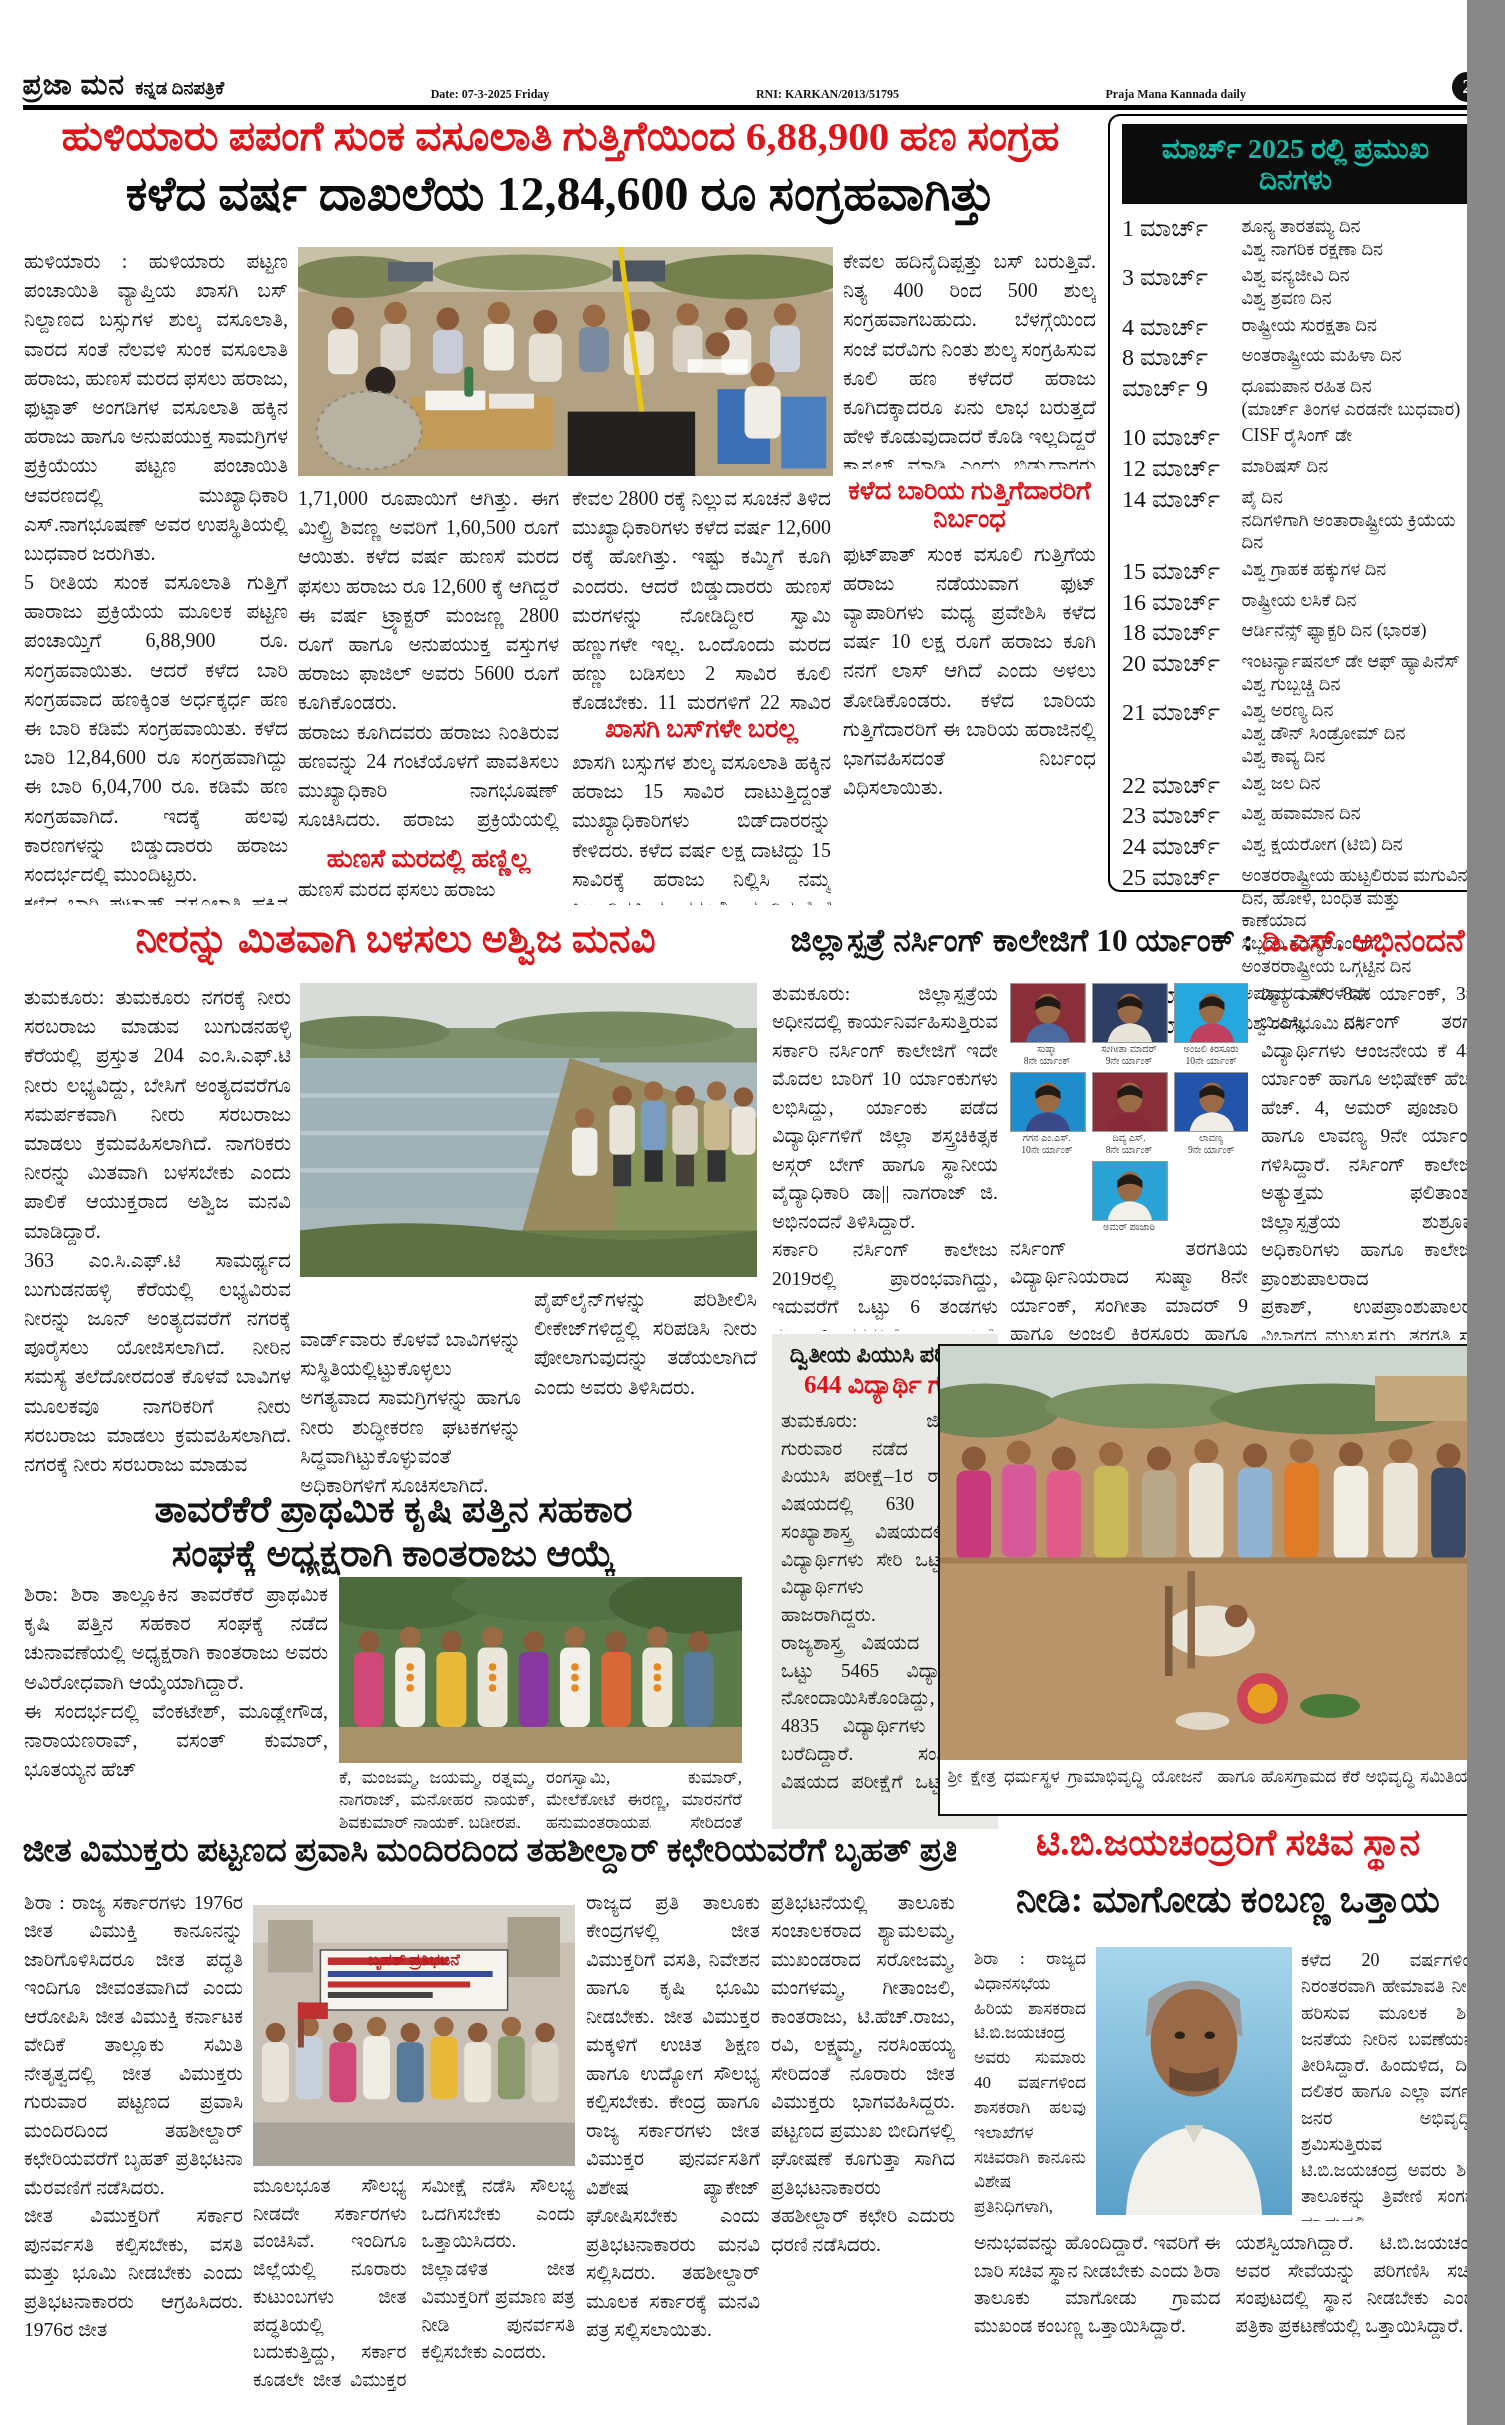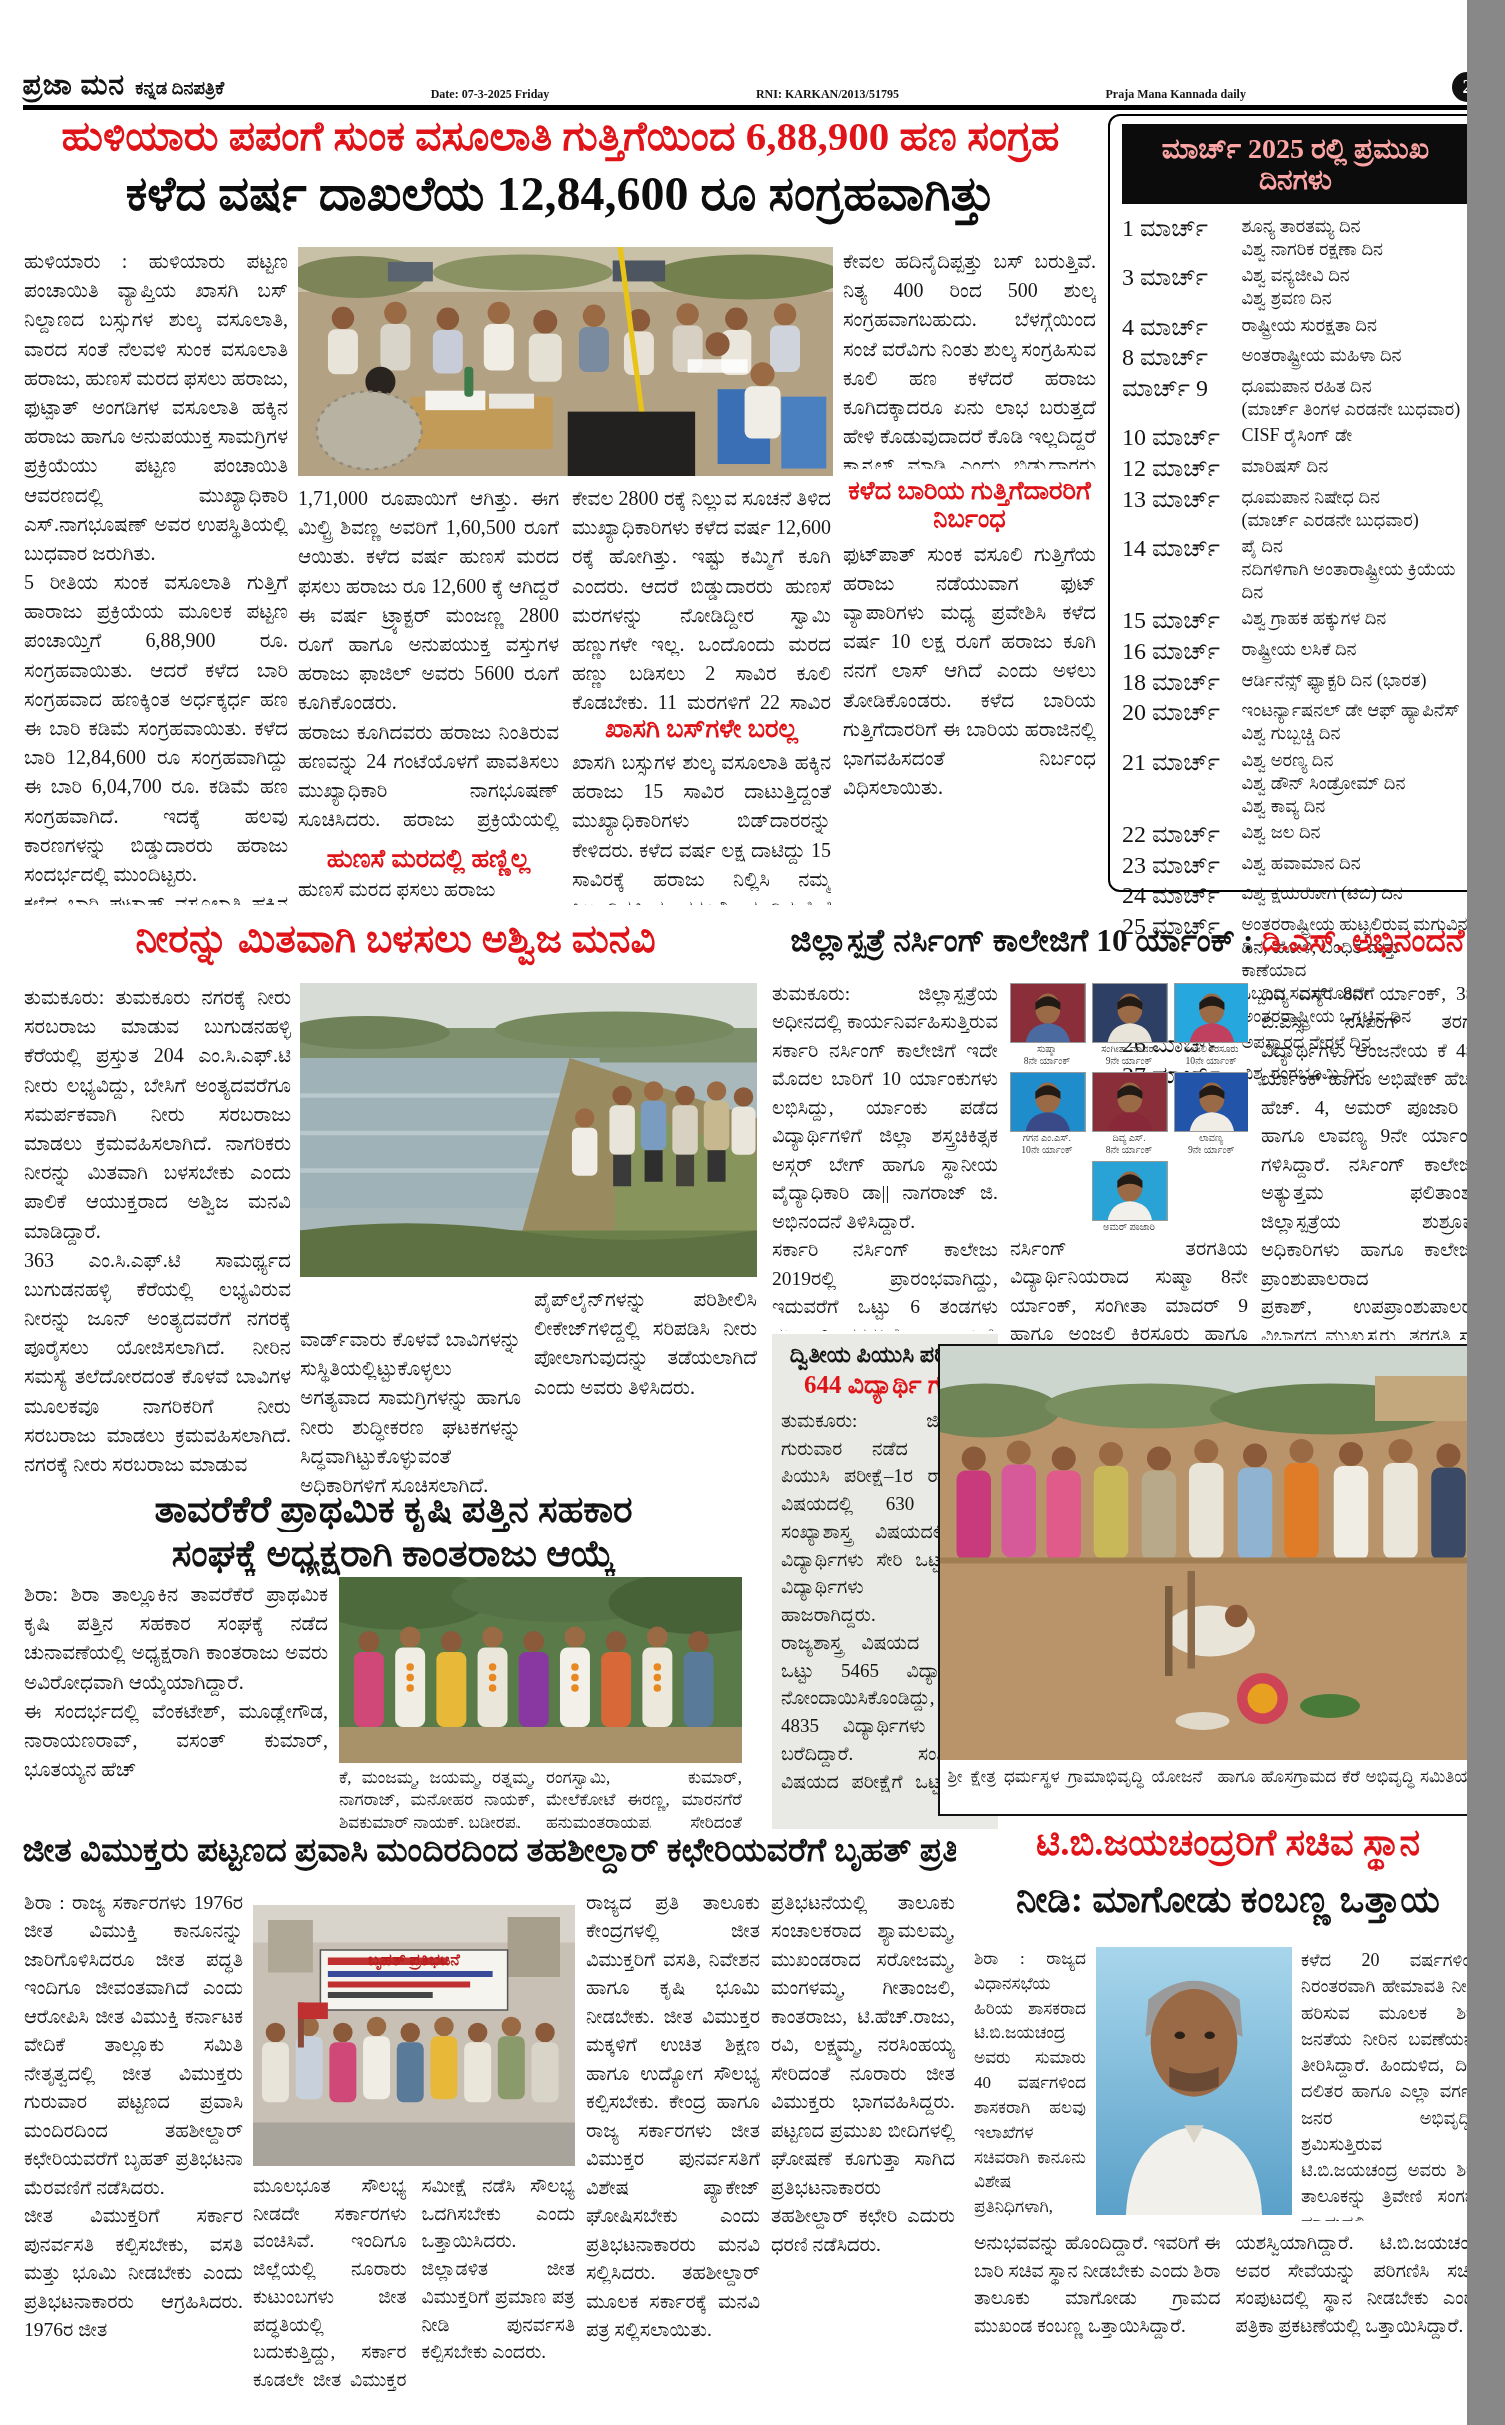--- a/index.html
+++ b/index.html
@@ -25,21 +25,21 @@
                display:flex;align-items:center;justify-content:center;font-size:19.5px;font-weight:bold;}
   .rule{background:#000;}
   
   .h-red{color:var(--red);font-weight:bold;font-size:41px;line-height:1.05;text-align:center;white-space:nowrap;overflow:hidden;}
   .h-black{color:#0d0d0d;font-weight:bold;font-size:48px;line-height:1.05;text-align:center;white-space:nowrap;overflow:hidden;}
   .h-mid{font-weight:bold;font-size:37px;line-height:1.08;text-align:center;white-space:nowrap;overflow:hidden;}
   .h-small{font-weight:bold;font-size:31.5px;line-height:1.1;text-align:center;white-space:nowrap;overflow:hidden;}
   .subhead{color:var(--red);font-weight:bold;font-size:25.5px;line-height:1.12;text-align:center;}
   
   .sidebar{border:2.2px solid #000;border-radius:12px;padding:7.5px 12px;background:#fff;}
-  .sb-title{background:#0c0c0c;color:#fca5a5;border-radius:0;font-size:28px;font-weight:bold;
+  .sb-title{background:#0c0c0c;color:#14b8a6;border-radius:0;font-size:28px;font-weight:bold;
             text-align:center;padding:9px 4.5px;line-height:1.12;}
   .sb-rows{margin-top:10.5px;}
   .sb-row{display:grid;grid-template-columns:112px 1fr;column-gap:7.5px;margin-bottom:3.7px;}
   .sb-date{font-size:24px;font-weight:normal;white-space:nowrap;}
   .sb-days{font-size:18px;line-height:1.27;white-space:pre-line;}
   
   .photo{overflow:hidden;background:#ccc;}
   .photo svg{display:block;width:100%;height:100%;}
   .pborder{border:2.2px solid #111;}
   
@@ -175,25 +175,20 @@
         </div>
         <div class="sb-row">
           <span class="sb-date">10 ಮಾರ್ಚ್</span>
           <span class="sb-days">CISF ರೈಸಿಂಗ್ ಡೇ</span>
         </div>
         <div class="sb-row">
           <span class="sb-date">12 ಮಾರ್ಚ್</span>
           <span class="sb-days">ಮಾರಿಷಸ್ ದಿನ</span>
         </div>
         <div class="sb-row">
-          <span class="sb-date">13 ಮಾರ್ಚ್</span>
-          <span class="sb-days">ಧೂಮಪಾನ ನಿಷೇಧ ದಿನ
-(ಮಾರ್ಚ್ ಎರಡನೇ ಬುಧವಾರ)</span>
-        </div>
-        <div class="sb-row">
           <span class="sb-date">14 ಮಾರ್ಚ್</span>
           <span class="sb-days">ಪೈ ದಿನ
 ನದಿಗಳಿಗಾಗಿ ಅಂತಾರಾಷ್ಟ್ರೀಯ ಕ್ರಿಯೆಯ ದಿನ</span>
         </div>
         <div class="sb-row">
           <span class="sb-date">15 ಮಾರ್ಚ್</span>
           <span class="sb-days">ವಿಶ್ವ ಗ್ರಾಹಕ ಹಕ್ಕುಗಳ ದಿನ</span>
         </div>
         <div class="sb-row">
           <span class="sb-date">16 ಮಾರ್ಚ್</span>

